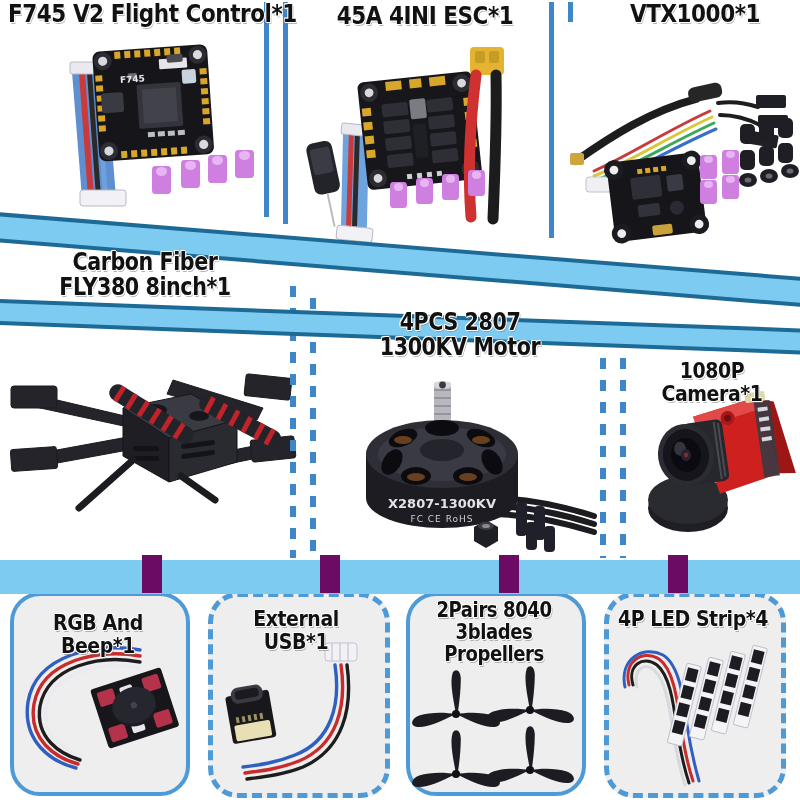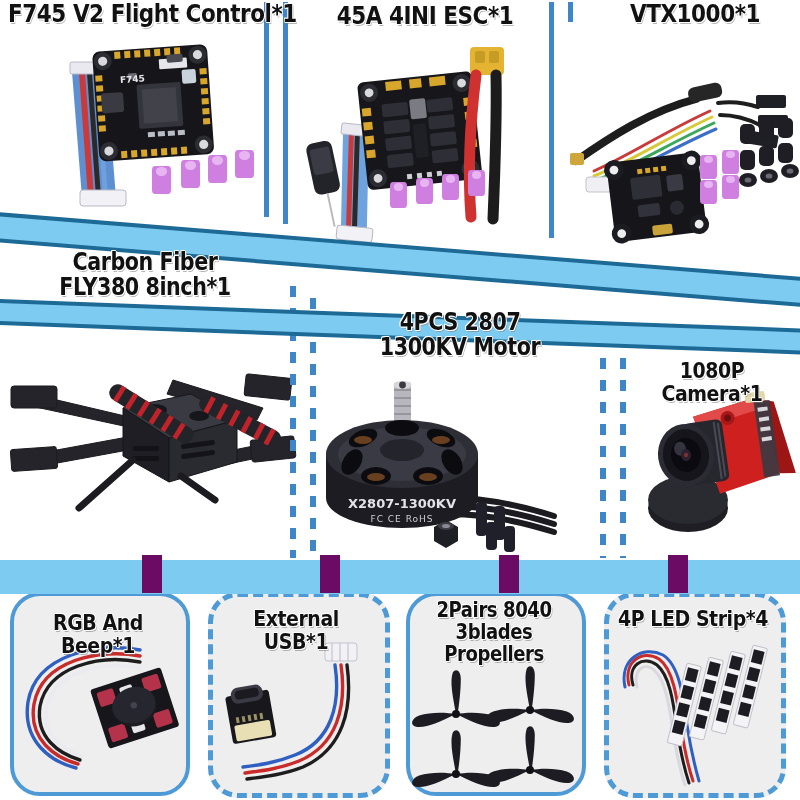--- a/index.html
+++ b/index.html
@@ -361,21 +361,21 @@
             <rect x="36" y="0" width="5" height="17"></rect>
               <rect x="50" y="0" width="5" height="17"></rect>
             <rect x="64" y="0" width="5" height="17"></rect>
               <rect x="76" y="0" width="5" height="17"></rect>
           </g>
         </g>
       </g>
     </svg>
   </div>
 
-  <div class="art" style="left:310px;top:380px;width:250px;height:170px;">
+  <div class="art" style="left:350px;top:380px;width:250px;height:170px;">
     <svg width="250" height="170" viewBox="0 0 250 170">
 
       <g stroke="#1b1b20" stroke-width="6" fill="none" stroke-linecap="round">
         <path d="M140 118 C172 118 206 124 244 136"></path>
         <path d="M140 126 C172 126 206 132 244 144"></path>
         <path d="M140 134 C172 134 206 140 244 152"></path>
       </g>
 
       <g transform="translate(84,2)">
         <rect x="0" y="0" width="17" height="58" rx="3" fill="#b7b7bd"></rect>

